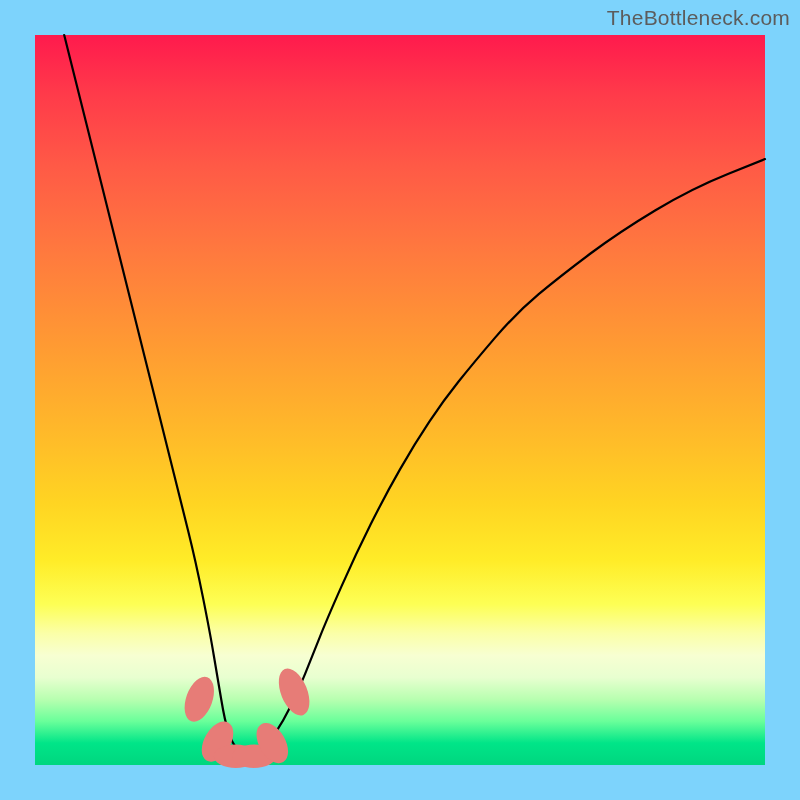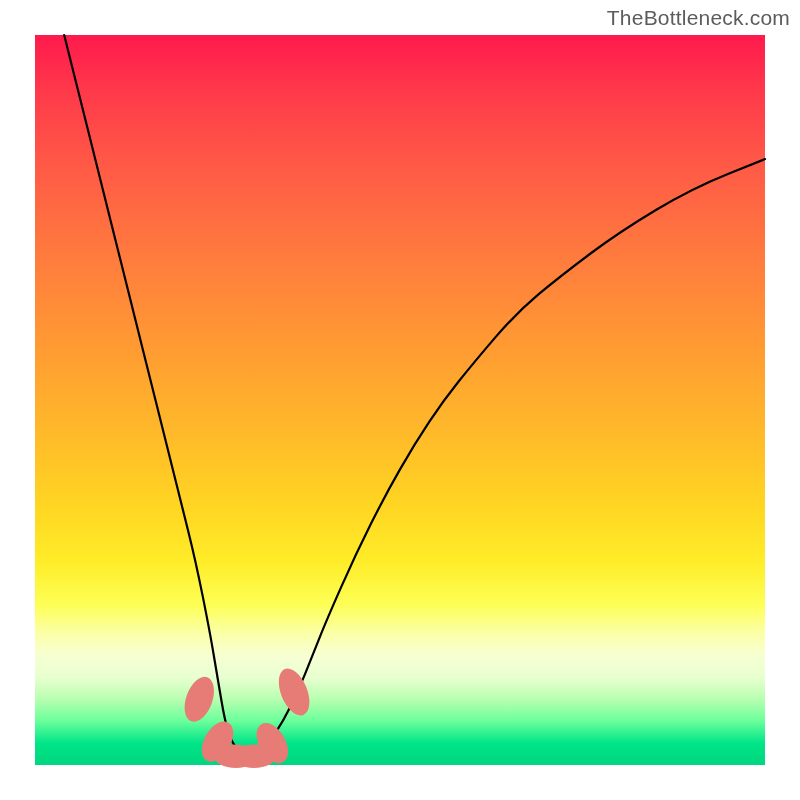--- a/index.html
+++ b/index.html
@@ -10,21 +10,21 @@
     background: #000;
     overflow: hidden;
     font-family: Arial, Helvetica, sans-serif;
   }
   .frame {
     position: absolute;
     left: 0;
     top: 0;
     width: 800px;
     height: 800px;
-    background: #ffffff;
+    background: #7dd3fc;
     text-align: center;
   }
   .plot {
     position: absolute;
     left: 35px;
     top: 35px;
     width: 730px;
     height: 730px;
     
     background: linear-gradient(to bottom,

